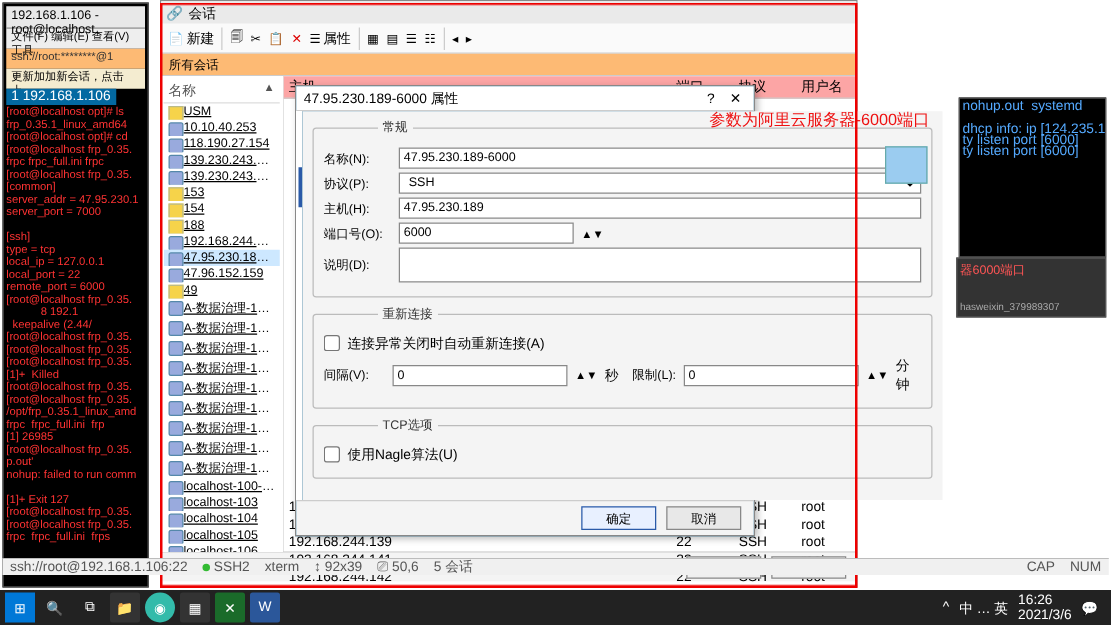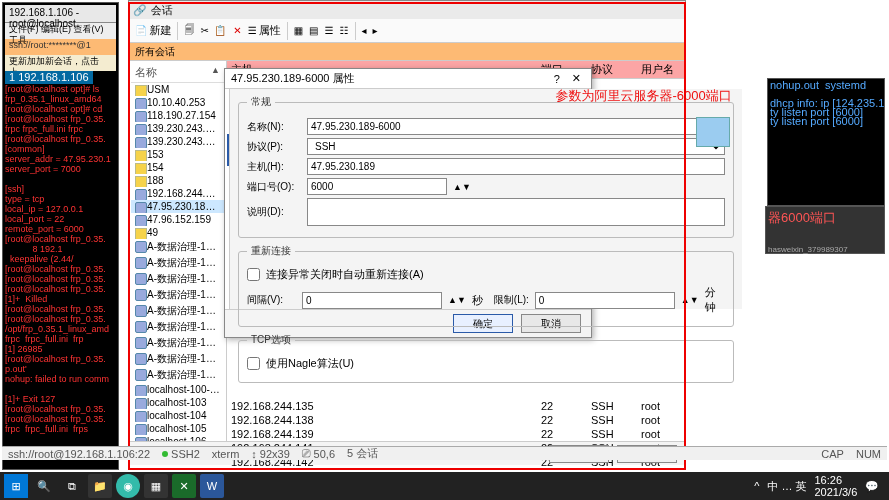--- a/index.html
+++ b/index.html
@@ -21,66 +21,66 @@
 
 .session-win { position:absolute; top:0; left:128px; width:558px; height:470px; background:#fff; border:1px solid #888; }
 .session-win .titlebar { height:18px; background:#eaeaea; display:flex; align-items:center; padding:2px 4px; gap:4px; font-size:10px; }
 .session-win .toolbar { height:24px; border-bottom:1px solid #ccc; display:flex; align-items:center; gap:6px; padding:2px 6px; background:#fafafa; }
 .session-win .tb-btn { font-size:10px; display:flex; align-items:center; gap:2px; cursor:pointer; }
 .session-win .toolbar .sep { width:1px; height:18px; background:#ccc; }
 .session-win .subtab { height:18px; border-bottom:1px solid #ccc; padding:2px 6px; background:#fdba74; font-size:10px; }
 .session-win .body { display:flex; height:calc(100% - 88px); }
 .session-win .tree { width:160px; border-right:1px solid #ccc; overflow:auto; background:#fff; padding:2px 2px; }
 .session-win .tree-hdr { color:#555; font-size:9px; padding:2px 4px; display:flex; border-bottom:1px solid #ddd;}
-.session-win .tree-node { padding:1px 4px 1px 16px; font-size:10px; position:relative; color:#000; white-space:nowrap; overflow:hidden; text-overflow:ellipsis;cursor:default;}
+.session-win .tree-node { padding:1px 4px 1px 16px; font-size:10px; position:relative; color:#000; white-space:nowrap; overflow:hidden; text-overflow:ellipsis;cursor:default;text-decoration:underline;}
 .tree-node.selected { background:#cde8ff; }
 .tree-node::before { content:""; position:absolute; left:4px; top:2px; width:10px; height:10px; background:#f6d34a; border:1px solid #bb8; }
 .tree-node.host::before { background:#9ad; border-color:#58a; border-radius:2px;}
 .session-win .list { flex:1; background:#fff; font-size:10px; }
 .session-win .list-row { display:flex; padding:1px 4px; gap:10px;}
 .session-win .list-hdr { background:#fca5a5; border-bottom:1px solid #ccc; }
 .session-win .c1 { flex:0 0 300px;} .c2{flex:0 0 40px;text-align:left;} .c3{flex:0 0 40px;} .c4{flex:0 0 40px;}
 .session-win .footer { height:24px; border-top:1px solid #ccc; display:flex; align-items:center; justify-content:space-between; padding:2px 8px; background:#f4f4f4; }
 .session-win .footer button { width:60px; height:18px; font-size:10px; border:1px solid #888; background:#efefef; cursor:pointer;}
 .session-win .footer .chk { display:flex; align-items:center; gap:4px; font-size:10px;}
 .session-win .footer input[type=checkbox]{width:11px;height:11px;}
 
 
-.props { position:absolute; top:68px; left:224px; width:368px; height:270px; background:#0369a1; border:1px solid #888; box-shadow:2px 2px 6px rgba(0,0,0,.3); }
+.props { position:absolute; top:68px; left:236px; width:368px; height:361px; background:#0369a1; border:1px solid #888; box-shadow:2px 2px 6px rgba(0,0,0,.3); }
 .props .titlebar { height:20px; background:#fff; border-bottom:1px solid #ccc; display:flex; align-items:center; padding:2px 6px; font-size:10px; gap:4px;}
 .props .titlebar .spacer { flex:1;}
 .props .titlebar .x { cursor:pointer; padding:0 4px;}
 .props .body { display:flex; height:calc(100% - 48px); }
 .props .cat { width:92px; border-right:1px solid #ccc; background:#fff; overflow:auto; padding:2px; }
 .props .cat-lbl { font-size:10px; color:#333; padding:2px 4px;}
 .props .cat ul { list-style:none; font-size:10px; }
 .props .cat li { padding:1px 2px 1px 10px; cursor:default;}
 .props .cat li.sel { background:#2a5aa8; color:#fff; }
 .props .cat li.sub { padding-left:22px; color:#333;}
 .props .form { flex:1; padding:6px 8px; background:#f4f4f4; position:relative;}
 .props .red-note { position:absolute; top:-2px; right:10px; color:#e11; font-size:13px; font-weight:400;}
 .props fieldset { border:1px solid #bbb; padding:6px 8px 8px; margin-bottom:6px; border-radius:3px;}
-.props legend { font-size:10px; color:#333; padding:0 4px;}
+.props legend { font-size:10px; color:#333; padding:0 4px;margin-left:43px;}
 .props .row { display:flex; align-items:center; gap:6px; margin:3px 0;}
 .props .row label { width:54px; font-size:10px; color:#000;}
 .props .row input[type=text], .props .row select, .props .row textarea { flex:1; height:17px; border:1px solid #888; font-size:10px; padding:1px 3px; background:#fff;}
 .props .row textarea { height:28px; resize:none;}
 .props .row input.short { flex:0 0 52px;}
 .props .row .icon-block { width:34px; height:30px; margin-left:6px; background:#9bccf0; border:1px solid #6aa; }
 .props .btn-bar { height:28px; display:flex; align-items:center; justify-content:flex-end; gap:8px; padding:0 10px; background:#f4f4f4; border-top:1px solid #ccc;}
 .props .btn-bar button { width:60px; height:19px; font-size:10px; border:1px solid #888; background:#e8e8e8; cursor:pointer;}
 .props .btn-bar button.primary { border-color:#2a5aa8; background:#e8f0ff;}
 
 
 .red-box { position:absolute; top:2px; left:128px; width:558px; height:468px; border:2px solid #e00; pointer-events:none; }
 
 
 .mini { position:absolute; right:4px; top:78px; width:118px; height:128px; background:#000; color:#5af; font-size:8px; font-family:monospace; padding:2px; border:1px solid #555; overflow:hidden; line-height:9px;}
 .mini2 { position:absolute; right:4px; top:206px; width:120px; height:48px; background:#333; color:#fff; font-size:8px; padding:2px; border:1px solid #555;}
-.mini2 .r { color:#f55; font-size:13px;}
+.mini2 .r { color:#f55; font-size:10px;}
 
 
 .statusbar { position:absolute; bottom:40px; left:2px; right:2px; height:14px; background:#f0f0f0; border-top:1px solid #aaa; font-size:9px; color:#555; display:flex; align-items:center; gap:12px; padding:0 6px;}
 .statusbar .seg { display:flex; align-items:center; gap:3px;}
 .statusbar .dot { width:6px;height:6px;border-radius:50%;background:#3b3;}
 
 </style>
 </head>
 <body>
 

